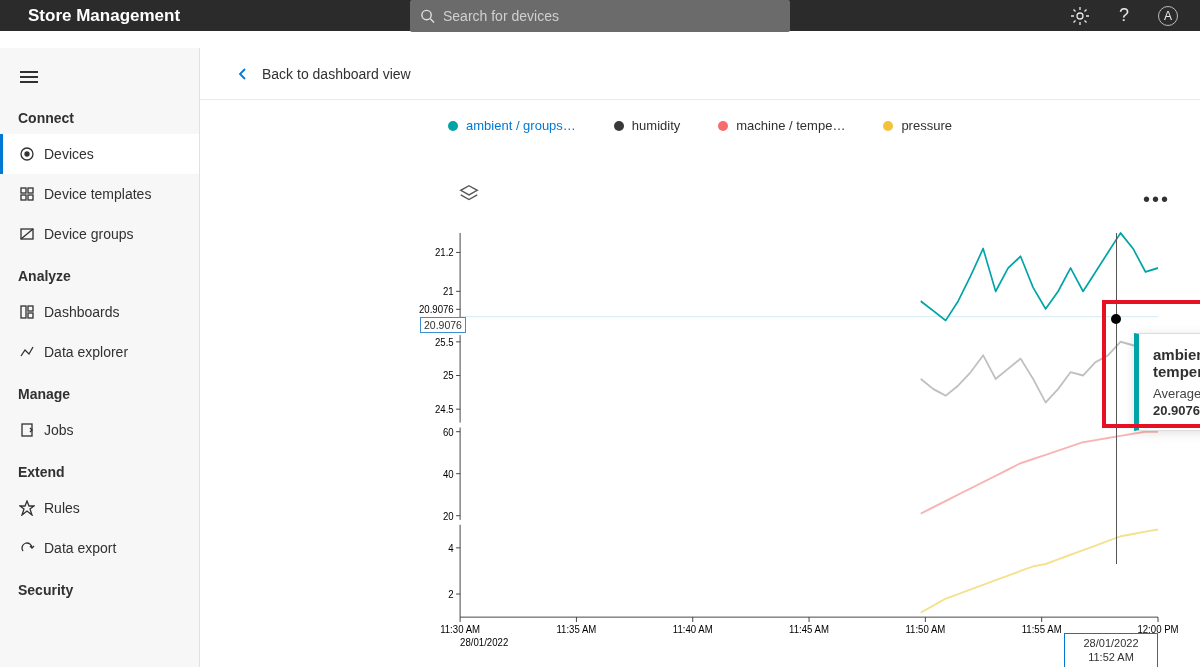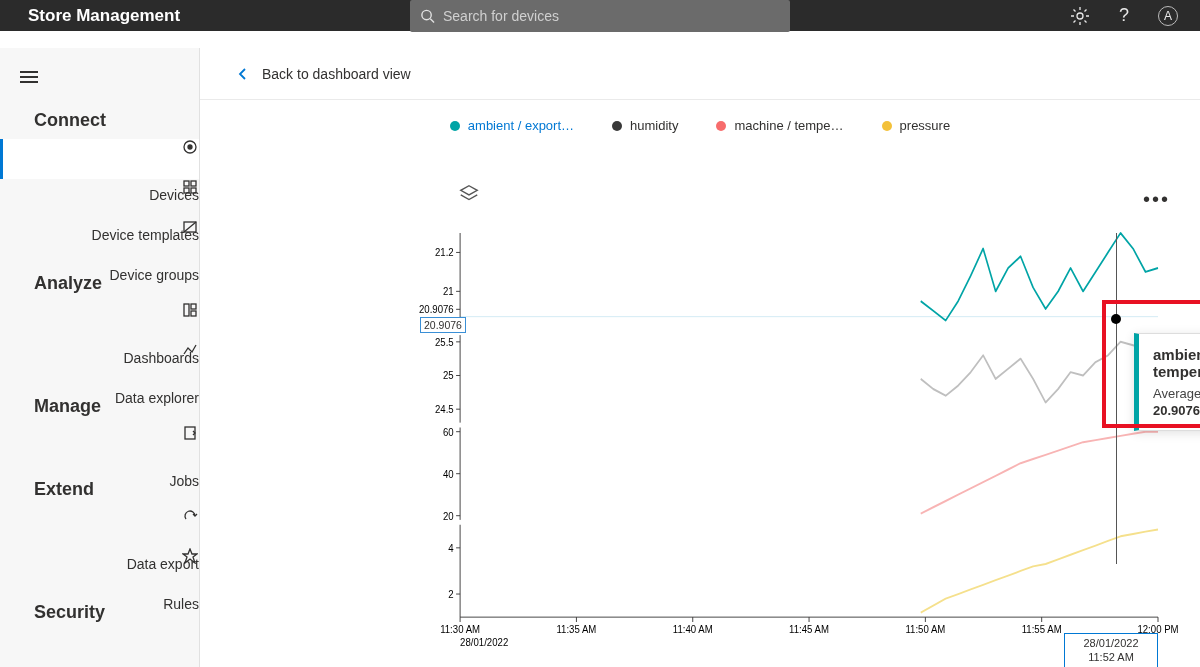--- a/index.html
+++ b/index.html
@@ -12,22 +12,22 @@
   .searchwrap input { background:transparent; border:none; outline:none; color:#fef9c3; font-size:14px; width:100%; margin-left:8px; }
   .searchwrap input::placeholder { color:#d0d0d0; }
   .top-icons { margin-left:auto; display:flex; gap:24px; padding-right:22px; }
   .top-icons .ico { width:20px; height:20px; display:flex; justify-content:center; align-items:center; color:#e8e8e8; cursor:pointer; }
   .avatar { width:26px; height:26px; border:1.5px solid #bbb; border-radius:50%; display:flex; align-items:center; justify-content:center; font-size:12px; }
 
   
   .sidebar { position:absolute; left:0; top:48px; width:200px; bottom:0; background:#f7f7f7; border-right:1px solid #e1e1e1; padding-top:10px; font-size:14px; }
   .hamburger { padding:10px 20px; }
   .hamburger div { height:2px; width:18px; background:#323130; margin:3px 0; }
-  .section { font-weight:600; padding:14px 34px 8px; font-size:18px; }
-  .navitem { display:flex; align-items:flex-end; gap:32px; height:40px; padding-left:18px; cursor:pointer;flex-direction:column; }
+  .section { font-weight:600; padding:14px 18px 8px; font-size:14px; }
+  .navitem { display:flex; align-items:center; gap:8px; height:40px; padding-left:18px; cursor:pointer; }
   .navitem.active { background:#fff; border-left:3px solid #0078d4; padding-left:15px; font-weight:400; }
   .navitem .nicon { width:18px; height:18px; display:inline-flex; align-items:center; justify-content:center; color:#323130; }
 
   
   .main { position:absolute; left:200px; right:0; top:48px; bottom:0; }
   .backrow { height:52px; display:flex; align-items:center; border-bottom:1px solid #eaeaea; padding-left:36px; font-size:14px; gap:12px; cursor:pointer; }
   .backrow svg { color:#0078d4; }
 
   .legend { display:flex; justify-content:center; gap:38px; padding:18px 0 4px; font-size:13px; color:#323130; }
   .legend .item { display:flex; align-items:center; gap:8px; }
@@ -146,50 +146,50 @@
           <path d="M11 6l2 2-2 2"></path>
         </svg>
       </span>
     <span>Jobs</span>
   </div>
 
   <div class="section">Extend</div>
   <div class="navitem">
     <span class="nicon">
         <svg width="16" height="16" viewBox="0 0 16 16" fill="none" stroke="currentColor" stroke-width="1.3">
+          <polygon points="8,1 10,6 15,6 11,9 13,15 8,11 3,15 5,9 1,6 6,6"></polygon>
+        </svg>
+      </span>
+    <span>Rules</span>
+  </div>
+  <div class="navitem">
+    <span class="nicon">
+        <svg width="16" height="16" viewBox="0 0 16 16" fill="none" stroke="currentColor" stroke-width="1.3">
           <path d="M4 11a5 5 0 1 1 9-3"></path>
           <path d="M11 6l2 2 2-2"></path>
         </svg>
       </span>
     <span>Data export</span>
-  </div>
-  <div class="navitem">
-    <span class="nicon">
-        <svg width="16" height="16" viewBox="0 0 16 16" fill="none" stroke="currentColor" stroke-width="1.3">
-          <polygon points="8,1 10,6 15,6 11,9 13,15 8,11 3,15 5,9 1,6 6,6"></polygon>
-        </svg>
-      </span>
-    <span>Rules</span>
   </div>
 
   <div class="section">Security</div>
 </div>
 
 <div class="main">
   <div class="backrow">
     <svg width="14" height="14" viewBox="0 0 14 14" fill="none" stroke="currentColor" stroke-width="1.8">
         <polyline points="9,2 4,7 9,12"></polyline>
       </svg>
     <span>Back to dashboard view</span>
   </div>
 
   <div class="legend">
     <div class="item">
         <span class="dot" style="background:#00a4a6"></span>
-        <span style="color:#0078d4">ambient / export…</span>
+        <span style="color:#0078d4">ambient / groups…</span>
       </div>
     <div class="item">
         <span class="dot" style="background:#393939"></span>
         <span>humidity</span>
       </div>
     <div class="item">
         <span class="dot" style="background:#f76c6c"></span>
         <span>machine / tempe…</span>
       </div>
     <div class="item">

